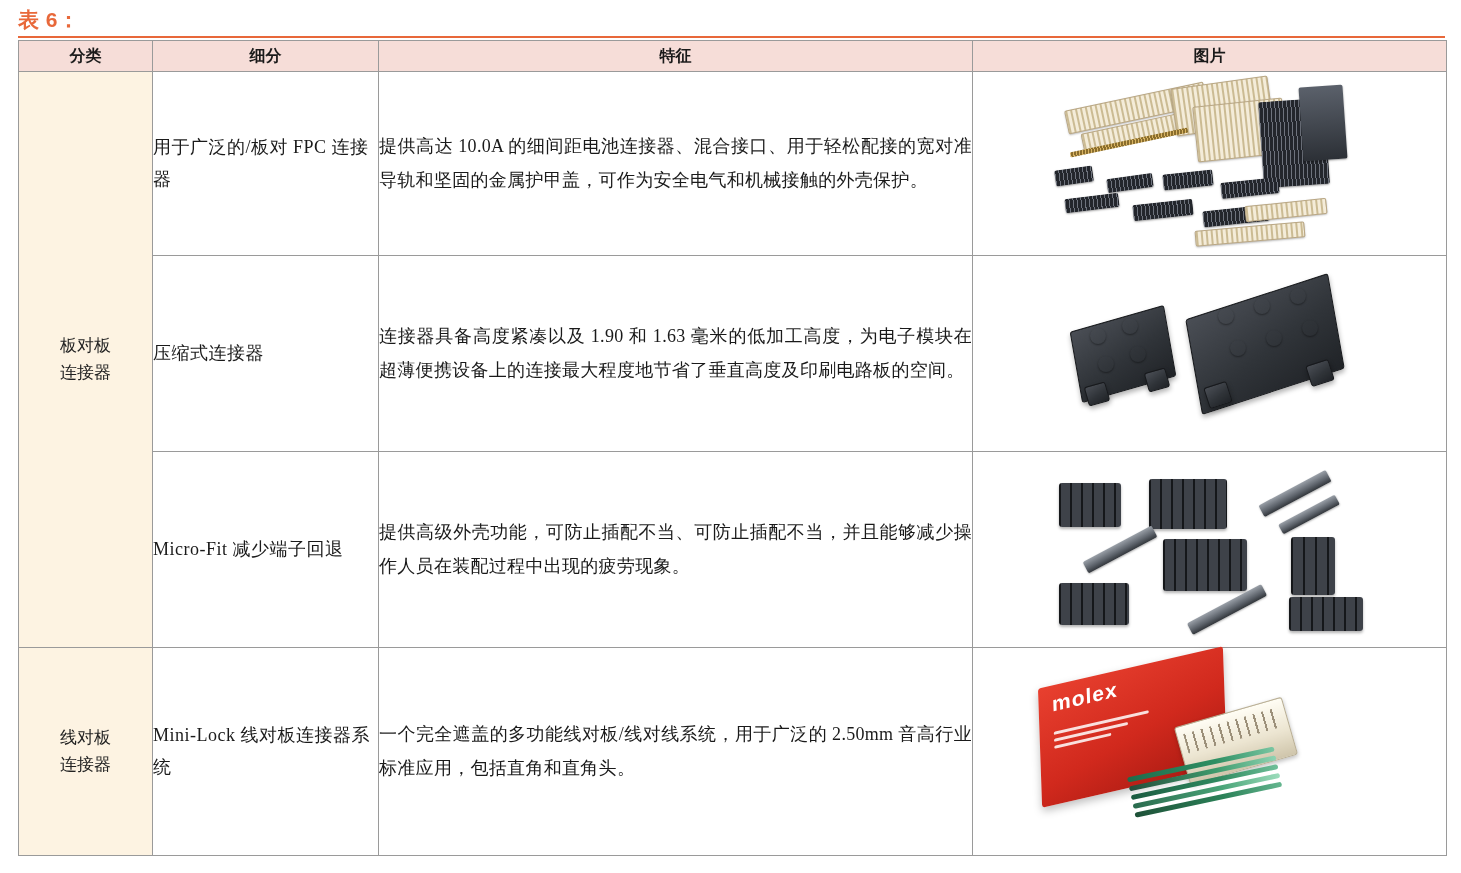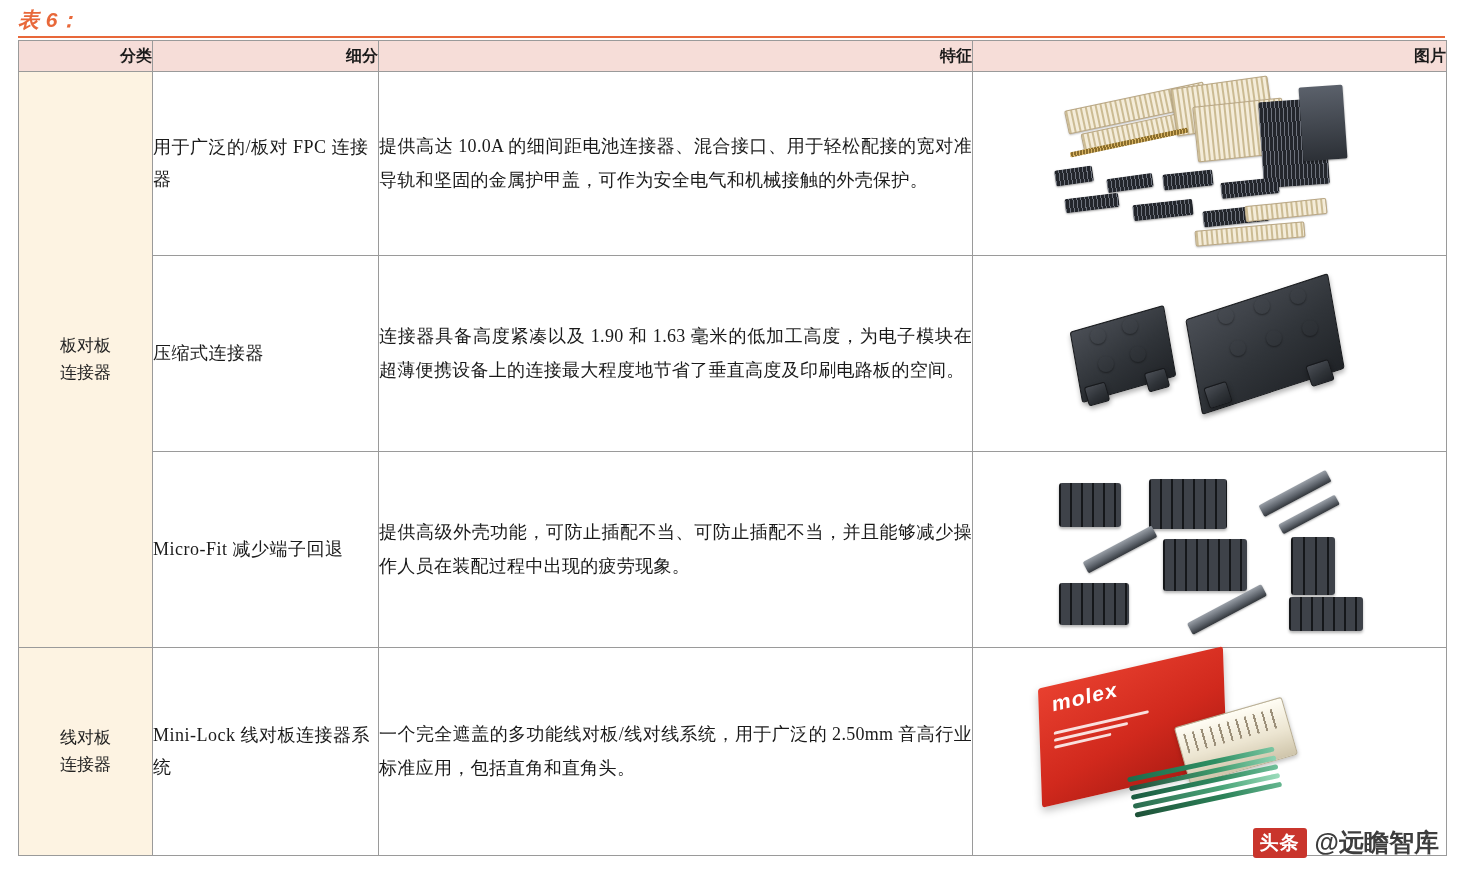--- a/index.html
+++ b/index.html
@@ -23,21 +23,20 @@
     box-sizing: border-box;
     padding: 0;
   }
 
   
   .title-bar {
     padding: 6px 0 4px 18px;
     display: flex;
     align-items: baseline;
     gap: 8px;
-    font-style: italic;
   }
   .title-text {
     color: #e8683a;
     font-family: "Liberation Sans", "DejaVu Sans", sans-serif;
     font-weight: bold;
     font-size: 21px;
     letter-spacing: 0.5px;
     white-space: nowrap;
   }
   .title-rule {
@@ -63,21 +62,21 @@
     vertical-align: middle;
     padding: 0;
   }
   thead th {
     background: #f6ddd8;
     height: 30px;
     font-family: "Liberation Sans", "DejaVu Sans", sans-serif;
     font-weight: bold;
     font-size: 16px;
     color: #1a1a1a;
-    text-align: right;
+    text-align: center;
   }
   .col-cat  { width: 134px; }
   .col-sub  { width: 226px; }
   .col-feat { width: 594px; }
   .col-img  { width: 474px; }
 
   td.cat-cell {
     background: #fdf3e2;
     text-align: center;
     font-size: 17px;
@@ -416,18 +415,14 @@
                   <i></i>
                   <i></i>
                 </div>
             </div>
           </div>
         </td>
       </tr>
     </tbody>
   </table>
 
-  <div class="watermark">
-    <span class="wm-badge">头条</span>
-    <span>@远瞻智库</span>
-  </div>
 
 </div>
 
 </body></html>

